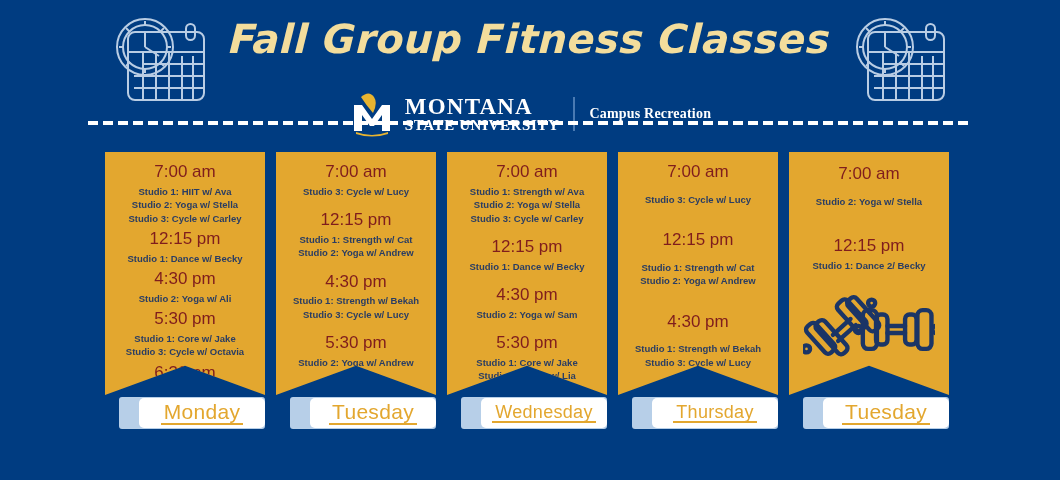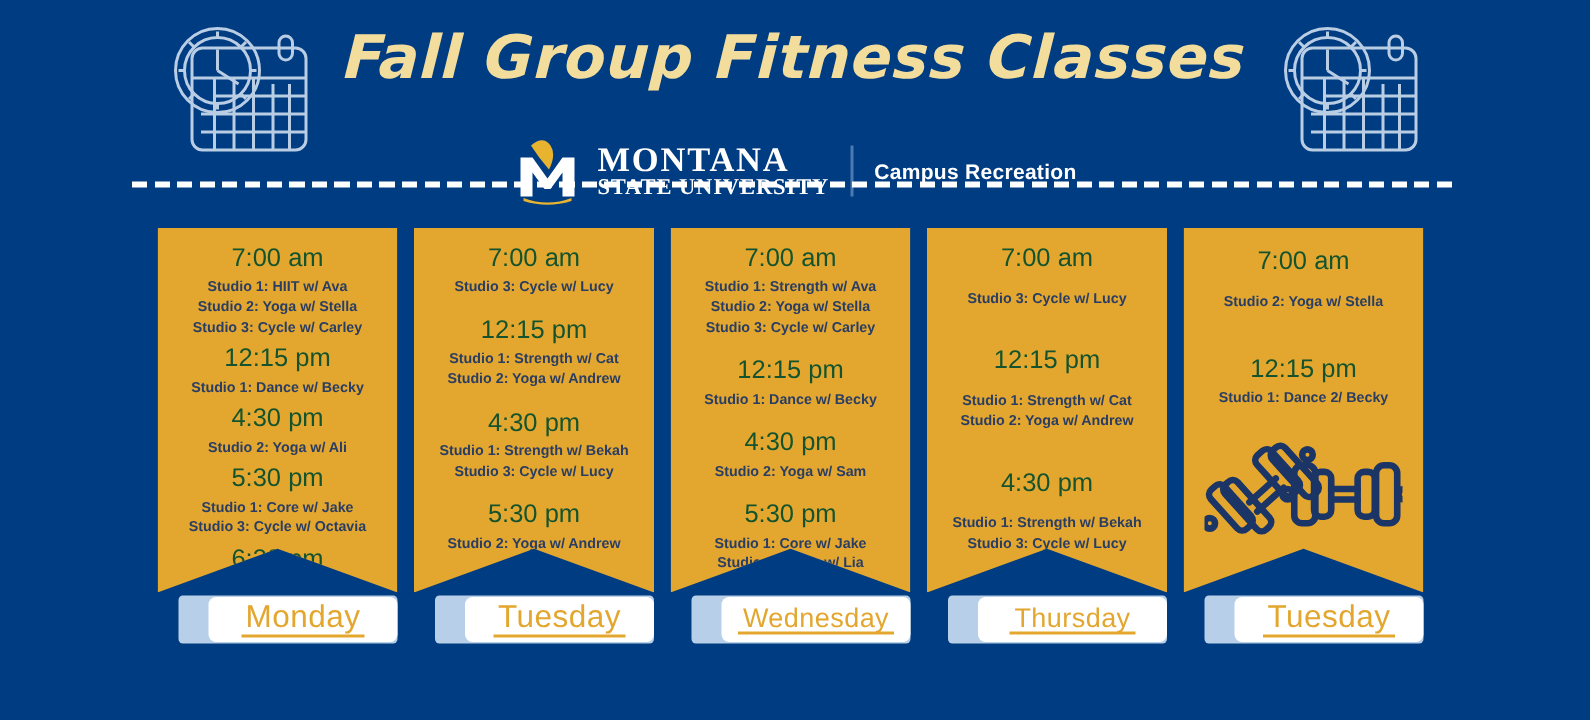--- a/index.html
+++ b/index.html
@@ -51,21 +51,21 @@
   .msu-montana {
     font-size: 23px; font-weight: bold; letter-spacing: 1.2px;
   }
   .msu-state {
     font-size: 15px; font-weight: bold; letter-spacing: 0.6px;
   }
   .brand-divider {
     width: 2px; height: 34px; background: #4a7ab2; margin: 0 14px;
   }
   .brand-sub {
-    color: #ffffff; font-size: 14px; font-weight: bold; letter-spacing: 0.2px;
+    color: #ffffff; font-size: 14px; font-weight: bold; letter-spacing: 0.2px; font-family: Liberation Serif, serif;
   }
 
   .dashline {
     position: absolute; left: 88px; top: 121px; width: 884px; height: 4px;
     background: repeating-linear-gradient(to right,
       #ffffff 0px, #ffffff 10px, transparent 10px, transparent 15px);
   }
 
   
   .days {
@@ -82,21 +82,21 @@
 
   .banner {
     position: absolute; left: 0; top: 0; width: 160px; height: 243px;
     background: #e3a72f;
     clip-path: polygon(0 0, 100% 0, 100% 100%, 50% 88%, 0 100%);
     padding: 8px 4px 0 4px;
     text-align: center;
   }
   .slot { margin-bottom: 2px; }
   .slot-time {
-    color: #14532d;
+    color: #7f1d1d;
     font-size: 17px;
     line-height: 1.45;
     font-weight: 400;
   }
   .slot-class {
     color: #2a3d63;
     font-size: 9.5px;
     line-height: 1.42;
     font-weight: 600;
   }

